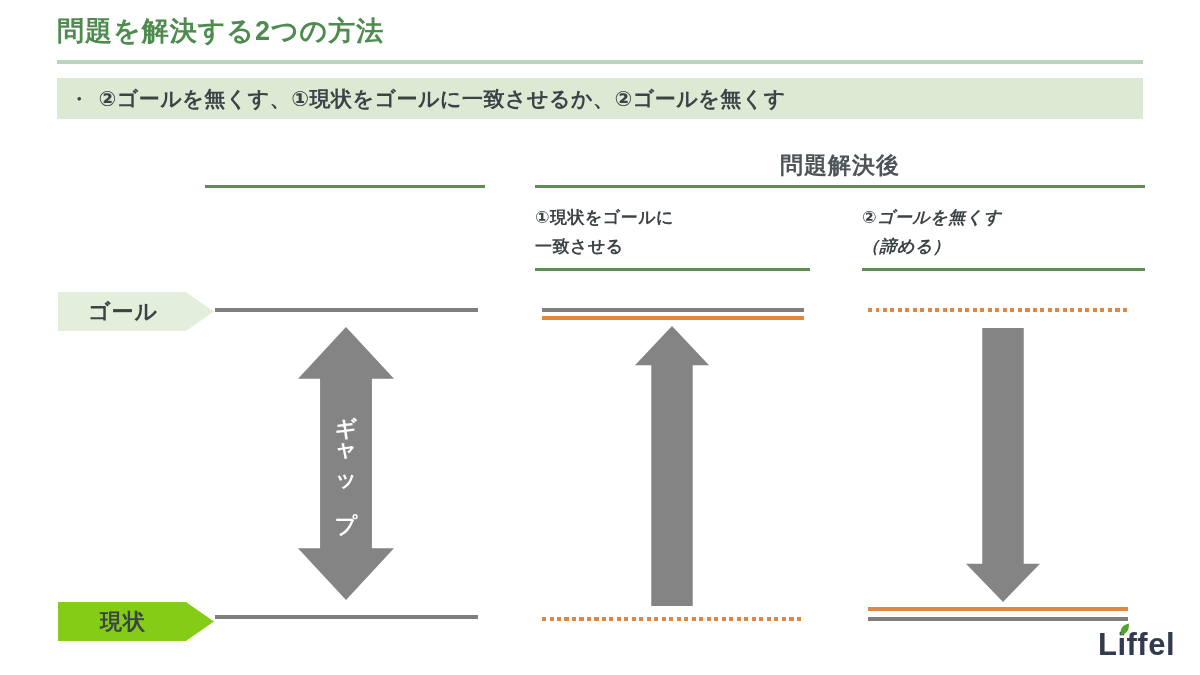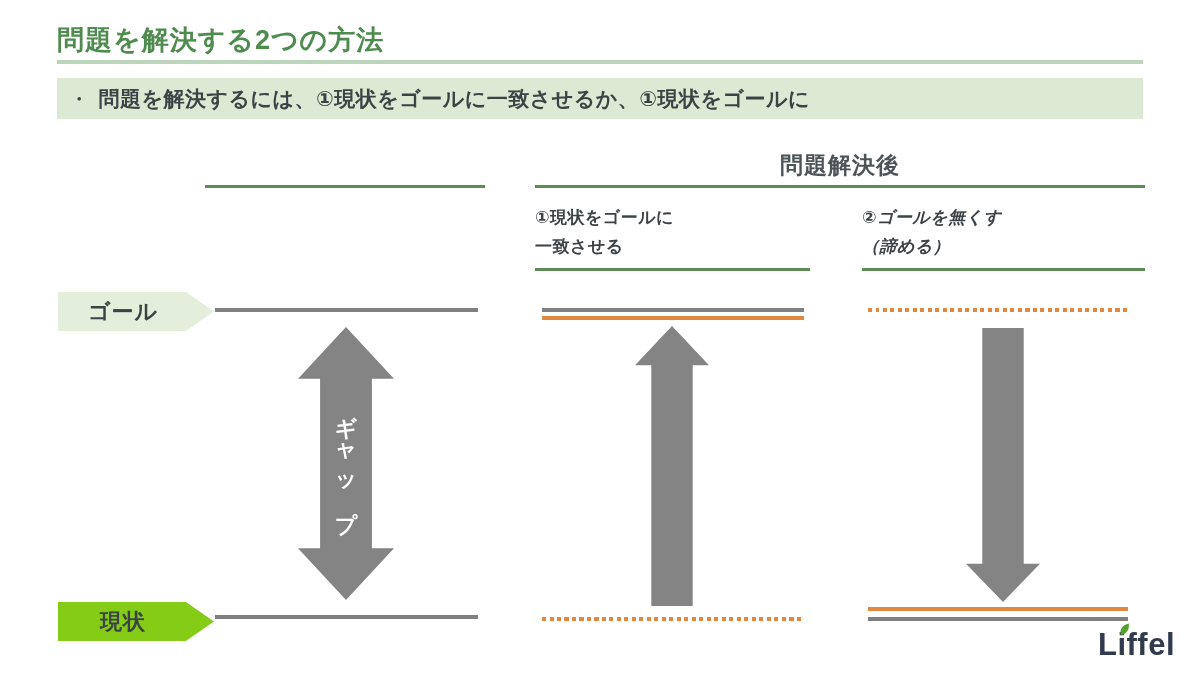--- a/index.html
+++ b/index.html
@@ -3,21 +3,21 @@
 <meta charset="utf-8">
 <style>
   * { margin: 0; padding: 0; box-sizing: border-box; }
   body { background: #888; font-family: "Liberation Sans", "DejaVu Sans", sans-serif; }
   .slide {
     position: relative; width: 1200px; height: 675px;
     background: #ffffff; overflow: hidden;
     font-family: "Liberation Sans", "DejaVu Sans", sans-serif;
   }
   .page-title {
-    position: absolute; left: 57px; top: 22px;
+    position: absolute; left: 57px; top: 13px;
     font-size: 27px; font-weight: bold; color: #4e8b4e; letter-spacing: 1px;
   }
   .title-underline {
     position: absolute; left: 57px; top: 60px; width: 1086px; height: 4px;
     background: #bcd4bc;
   }
   .summary-banner {
     position: absolute; left: 57px; top: 78px; width: 1086px; height: 41px;
     background: #dcead3; display: flex; align-items: center;
     padding-left: 13px; color: #3c4347;
@@ -79,21 +79,21 @@
 </head>
 <body>
 
 <div class="slide">
 
   <div class="page-title">問題を解決する2つの方法</div>
   <div class="title-underline"></div>
 
   <div class="summary-banner">
     <span class="bullet">・</span>
-    <span>問題を解決するには、①現状をゴールに一致させるか、①現状をゴールに</span>
+    <span>②ゴールを無くす、①現状をゴールに一致させるか、②ゴールを無くす</span>
   </div>
 
   <div class="section-underline" style="left:205px; top:185px; width:280px;"></div>
 
   <div class="col-header" style="left:535px; width:610px;">問題解決後</div>
   <div class="section-underline" style="left:535px; top:185px; width:610px;"></div>
 
   <div class="method-title" style="left:535px; width:275px;">
     <span>①現状をゴールに</span>
     <span>一致させる</span>

